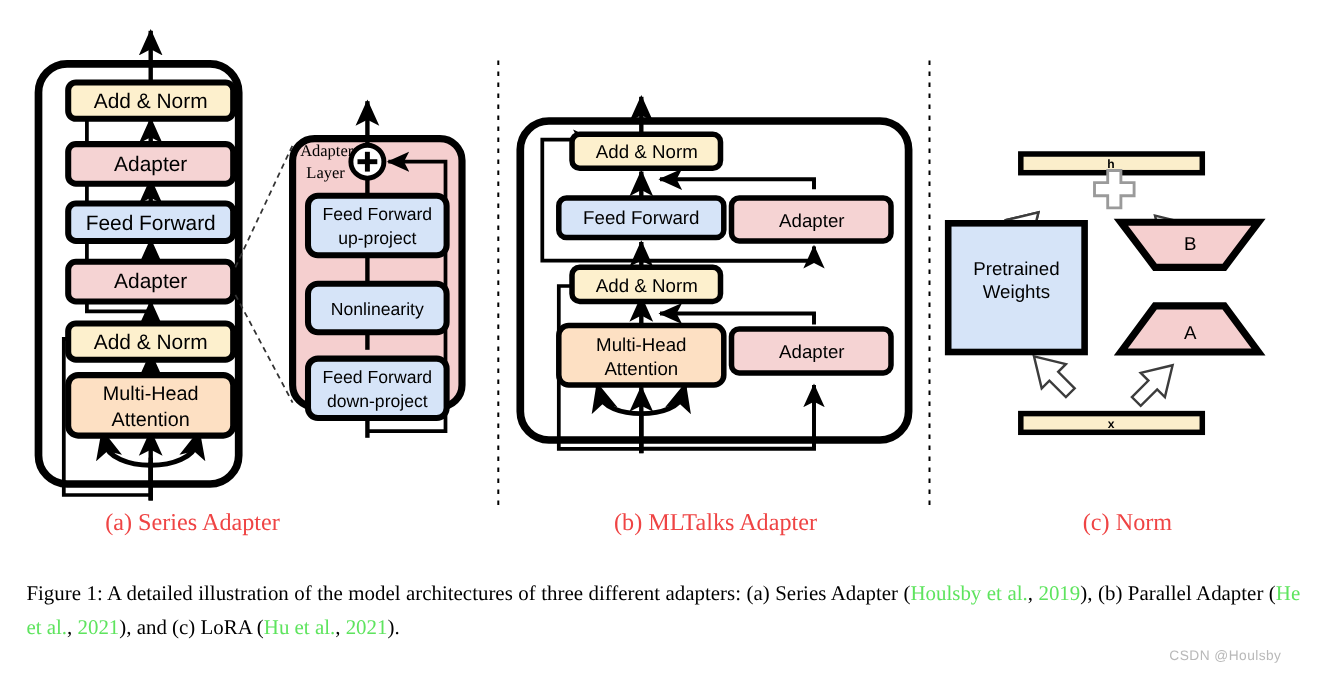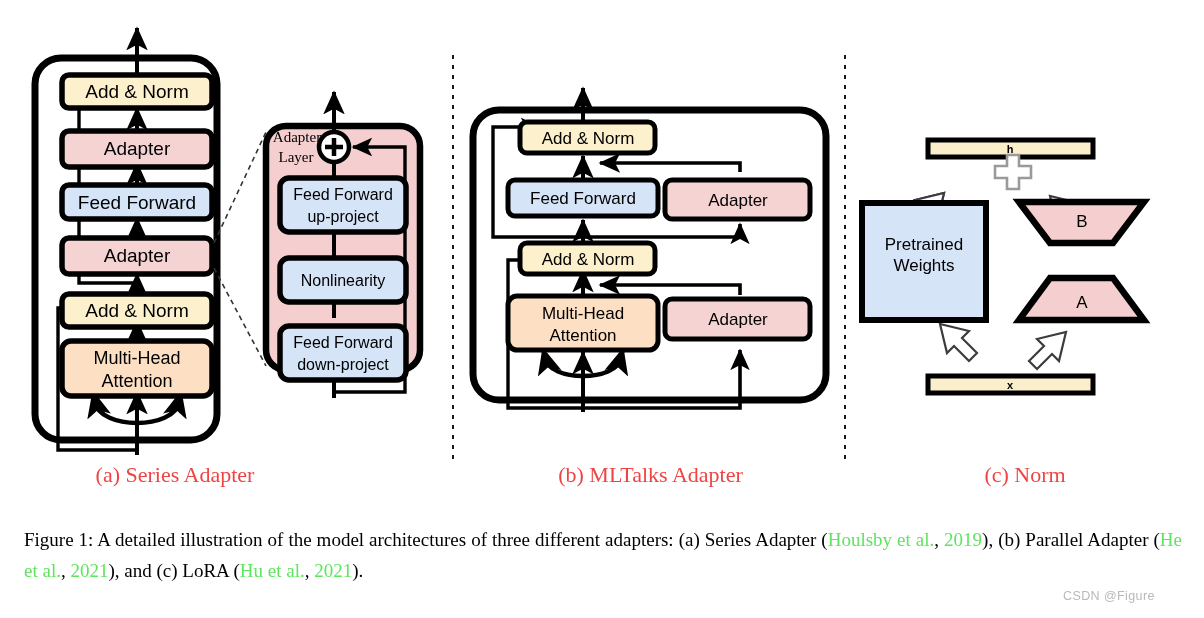--- a/index.html
+++ b/index.html
@@ -226,13 +226,13 @@
     </g>
   </g>
 </svg>
 
 <div class="panel-caption" style="left:30px;top:462px;width:290px;">(a) Series Adapter</div>
 <div class="panel-caption" style="left:468px;top:462px;width:365px;">(b) MLTalks Adapter</div>
 <div class="panel-caption" style="left:875px;top:462px;width:300px;">(c) Norm</div>
 
 <div id="caption"><span>Figure 1:  A detailed illustration of the model architectures of three different adapters:  (a) Series Adapter (</span><span class="cite">Houlsby et al.</span><span>, </span><span class="cite">2019</span><span>), (b) Parallel Adapter (</span><span class="cite">He et al.</span><span>, </span><span class="cite">2021</span><span>), and (c) LoRA (</span><span class="cite">Hu et al.</span><span>, </span><span class="cite">2021</span><span>).</span></div>
 
-<div id="watermark">CSDN @Figure</div>
+<div id="watermark">CSDN @Houlsby</div>
 
 </body></html>

